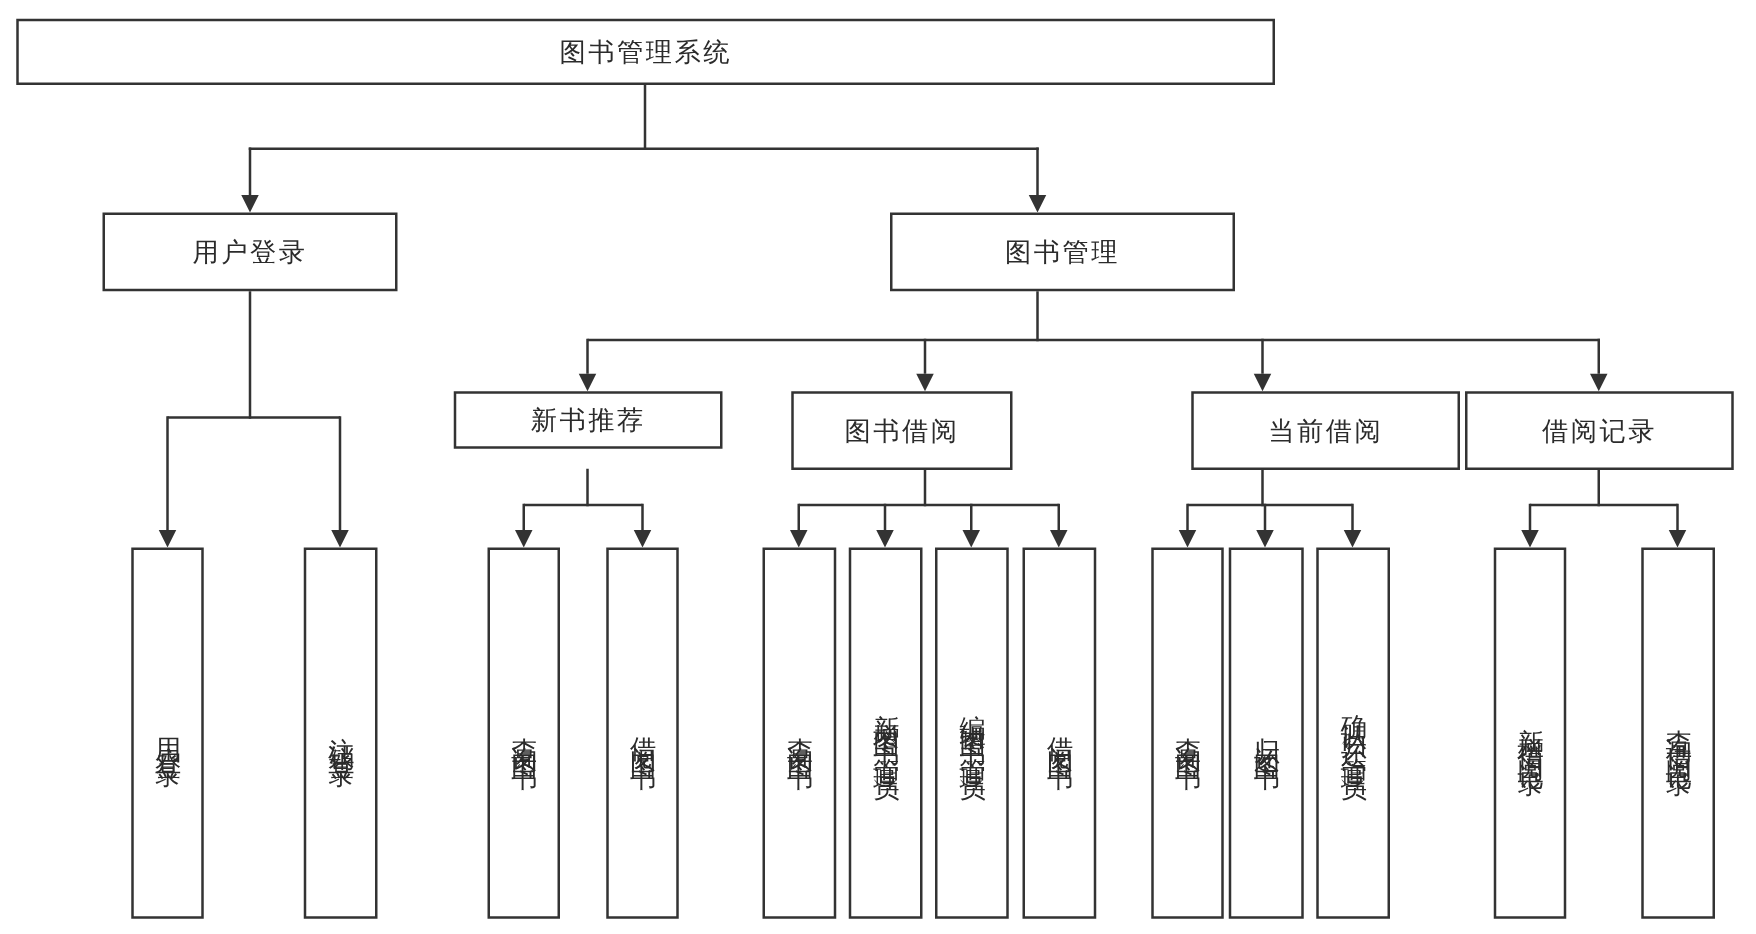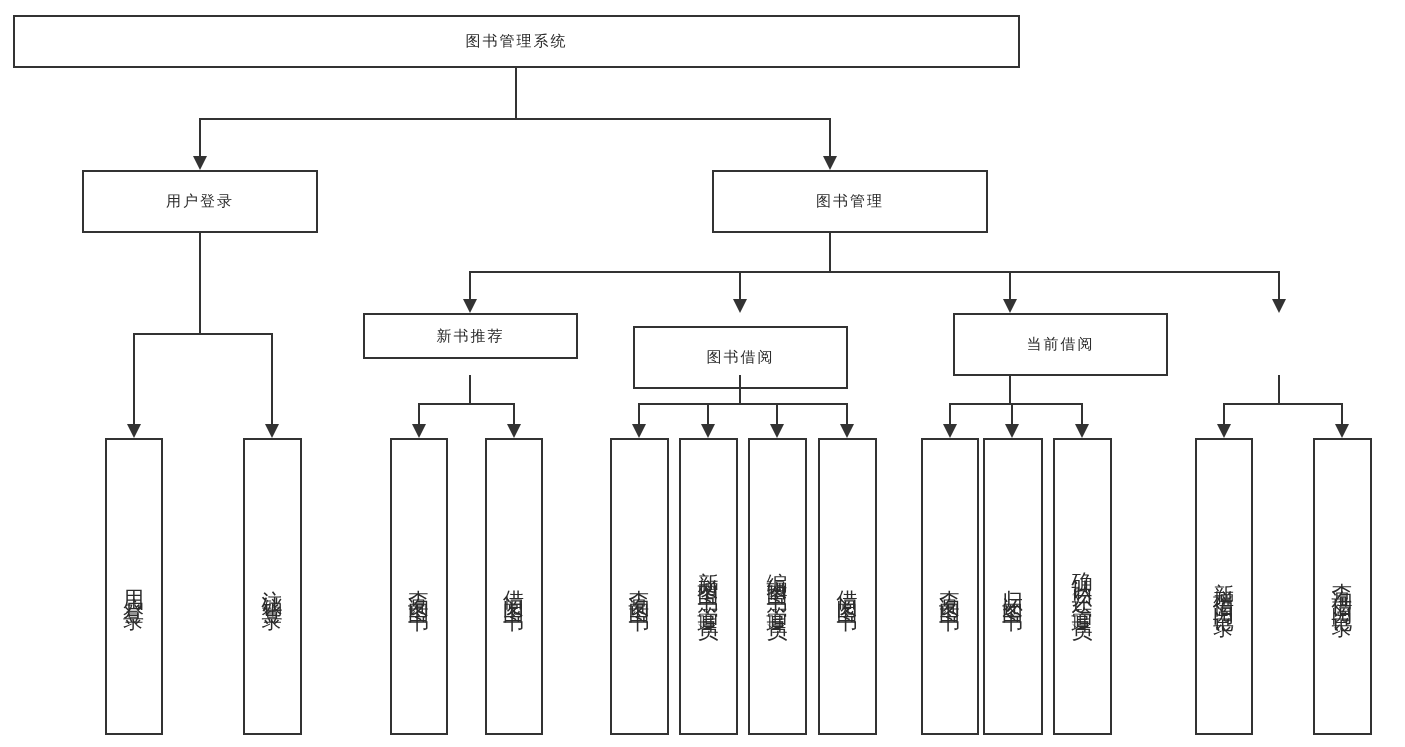--- a/index.html
+++ b/index.html
@@ -4,21 +4,21 @@
 <style>
   html,body{margin:0;padding:0;background:#ffffff;}
   #canvas{
     position:relative;width:1405px;height:747px;background:#ffffff;
     font-family:"Liberation Sans","DejaVu Sans",sans-serif;color:#2b2b2b;overflow:hidden;
   }
   .box{
     position:absolute;box-sizing:border-box;background:#ffffff;
     border:2px solid #333333;display:flex;align-items:center;justify-content:center;
   }
-  .box .lbl{font-size:15px;letter-spacing:2px;color:#2b2b2b;white-space:nowrap;}
+  .box .lbl{font-size:21px;letter-spacing:2px;color:#2b2b2b;white-space:nowrap;}
   .leaf .lbl{
     writing-mode:vertical-rl;text-orientation:mixed;
     font-size:21px;letter-spacing:7px;line-height:1;white-space:normal;
   }
   .vl{position:absolute;width:2px;background:#333333;}
   .hl{position:absolute;height:2px;background:#333333;}
   .arrow{
     position:absolute;width:0;height:0;
     border-left:7px solid transparent;border-right:7px solid transparent;
     border-top:14px solid #333333;
@@ -65,25 +65,28 @@
   <div class="vl" style="left:739px;top:271px;height:28px"></div>
   <div class="arrow" style="left:733px;top:299px"></div>
   <div class="vl" style="left:1009px;top:271px;height:28px"></div>
   <div class="arrow" style="left:1003px;top:299px"></div>
   <div class="vl" style="left:1278px;top:271px;height:28px"></div>
   <div class="arrow" style="left:1272px;top:299px"></div>
 
   <div class="box" style="left:363px;top:313px;width:215px;height:46px">
     <span class="lbl">新书推荐</span>
   </div>
-  <div class="box" style="left:633px;top:326px;width:215px;height:63px">
+  <div class="box" style="left:633px;top:313px;width:177px;height:63px">
     <span class="lbl">图书借阅</span>
   </div>
   <div class="box" style="left:953px;top:313px;width:215px;height:63px">
     <span class="lbl">当前借阅</span>
+  </div>
+  <div class="box" style="left:1172px;top:313px;width:215px;height:63px">
+    <span class="lbl">借阅记录</span>
   </div>
 
   <div class="vl" style="left:469px;top:375px;height:30px"></div>
   <div class="hl" style="left:419px;top:403px;width:95px"></div>
   <div class="vl" style="left:418px;top:403px;height:21px"></div>
   <div class="arrow" style="left:412px;top:424px"></div>
   <div class="vl" style="left:513px;top:403px;height:21px"></div>
   <div class="arrow" style="left:507px;top:424px"></div>
 
   <div class="vl" style="left:739px;top:375px;height:30px"></div>

